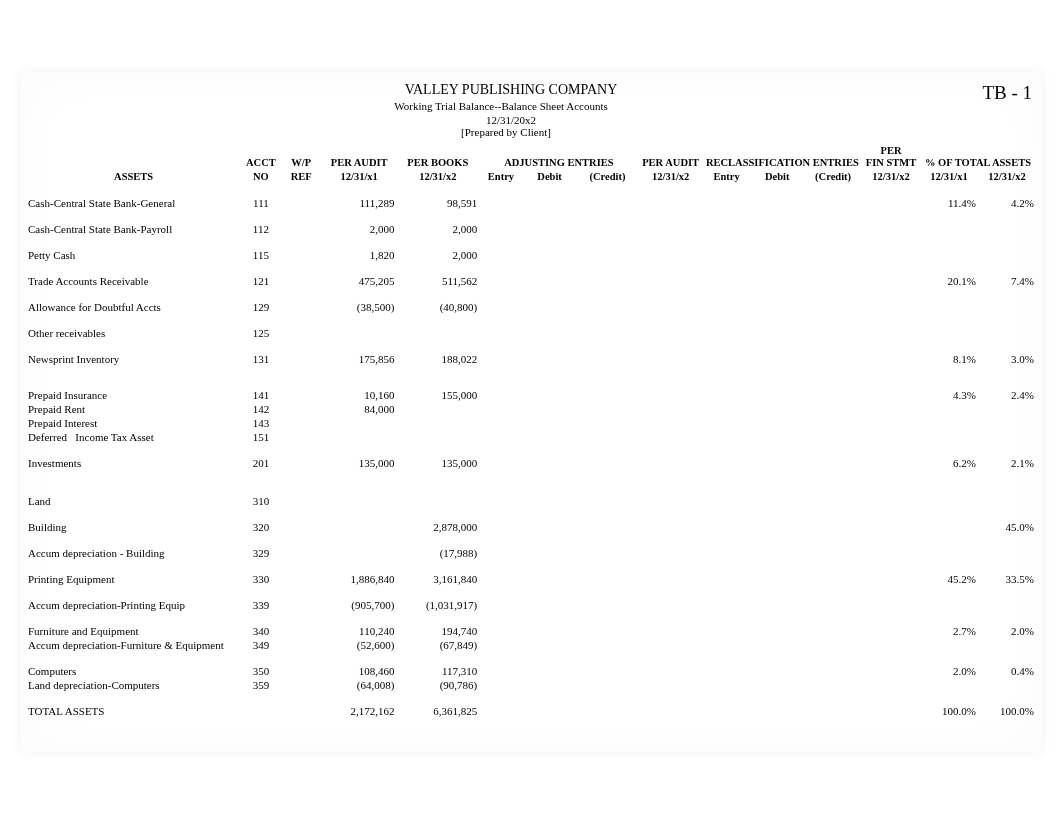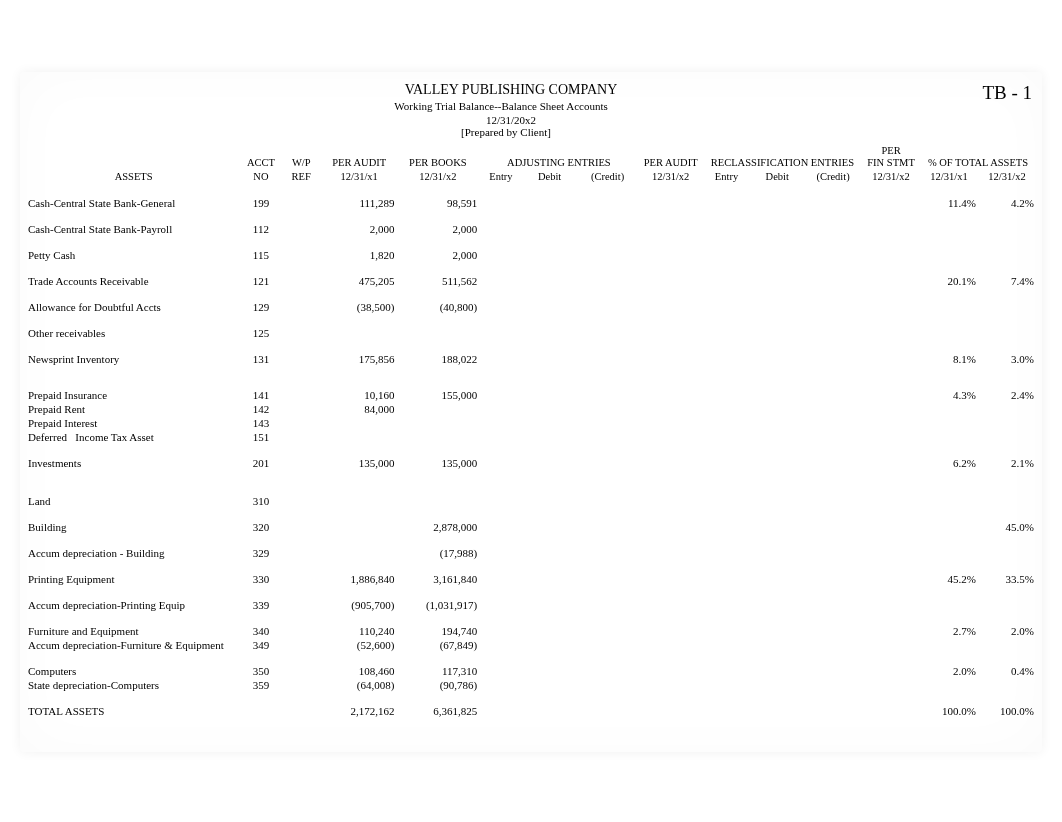--- a/index.html
+++ b/index.html
@@ -78,21 +78,21 @@
     font-size: 11px;
     padding-left: 2px;
   }
   table.wtb td.num, table.wtb th.num {
     text-align: right;
   }
   table.wtb td.ctr, table.wtb th.ctr {
     text-align: center;
   }
   table.wtb th {
-    font-weight: normal;
+    font-weight: bold;
     font-size: 10.5px;
   }
   tr.spacer td { height: 6px; }
   tr.rowline td { height: 14px; line-height: 14px; }
   tr.headtop th { height: 12px; }
   tr.headbot th { height: 14px; }
 
   
   col.c-name  { width: 208px; }
   col.c-acct  { width: 38px; }
@@ -181,21 +181,21 @@
           <th class="ctr">12/31/x1</th>
           <th class="ctr">12/31/x2</th>
         </tr>
       </thead>
       <tbody id="tb-body">
           <tr class="spacer">
             <td colspan="15" style="height:14px"></td>
           </tr>
           <tr class="rowline">
             <td class="name">Cash-Central State Bank-General</td>
-            <td class="ctr">199</td>
+            <td class="ctr">111</td>
             <td class="ctr"></td>
             <td class="num">111,289</td>
             <td class="num">98,591</td>
             <td class="ctr"></td>
             <td class="num"></td>
             <td class="num"></td>
             <td class="num"></td>
             <td class="ctr"></td>
             <td class="num"></td>
             <td class="num"></td>
@@ -568,21 +568,21 @@
             <td class="num"></td>
             <td class="num"></td>
             <td class="ctr"></td>
             <td class="num"></td>
             <td class="num"></td>
             <td class="num"></td>
             <td class="num">2.0%</td>
             <td class="num">0.4%</td>
           </tr>
           <tr class="rowline">
-            <td class="name">State depreciation-Computers</td>
+            <td class="name">Land depreciation-Computers</td>
             <td class="ctr">359</td>
             <td class="ctr"></td>
             <td class="num">(64,008)</td>
             <td class="num">(90,786)</td>
             <td class="ctr"></td>
             <td class="num"></td>
             <td class="num"></td>
             <td class="num"></td>
             <td class="ctr"></td>
             <td class="num"></td>

